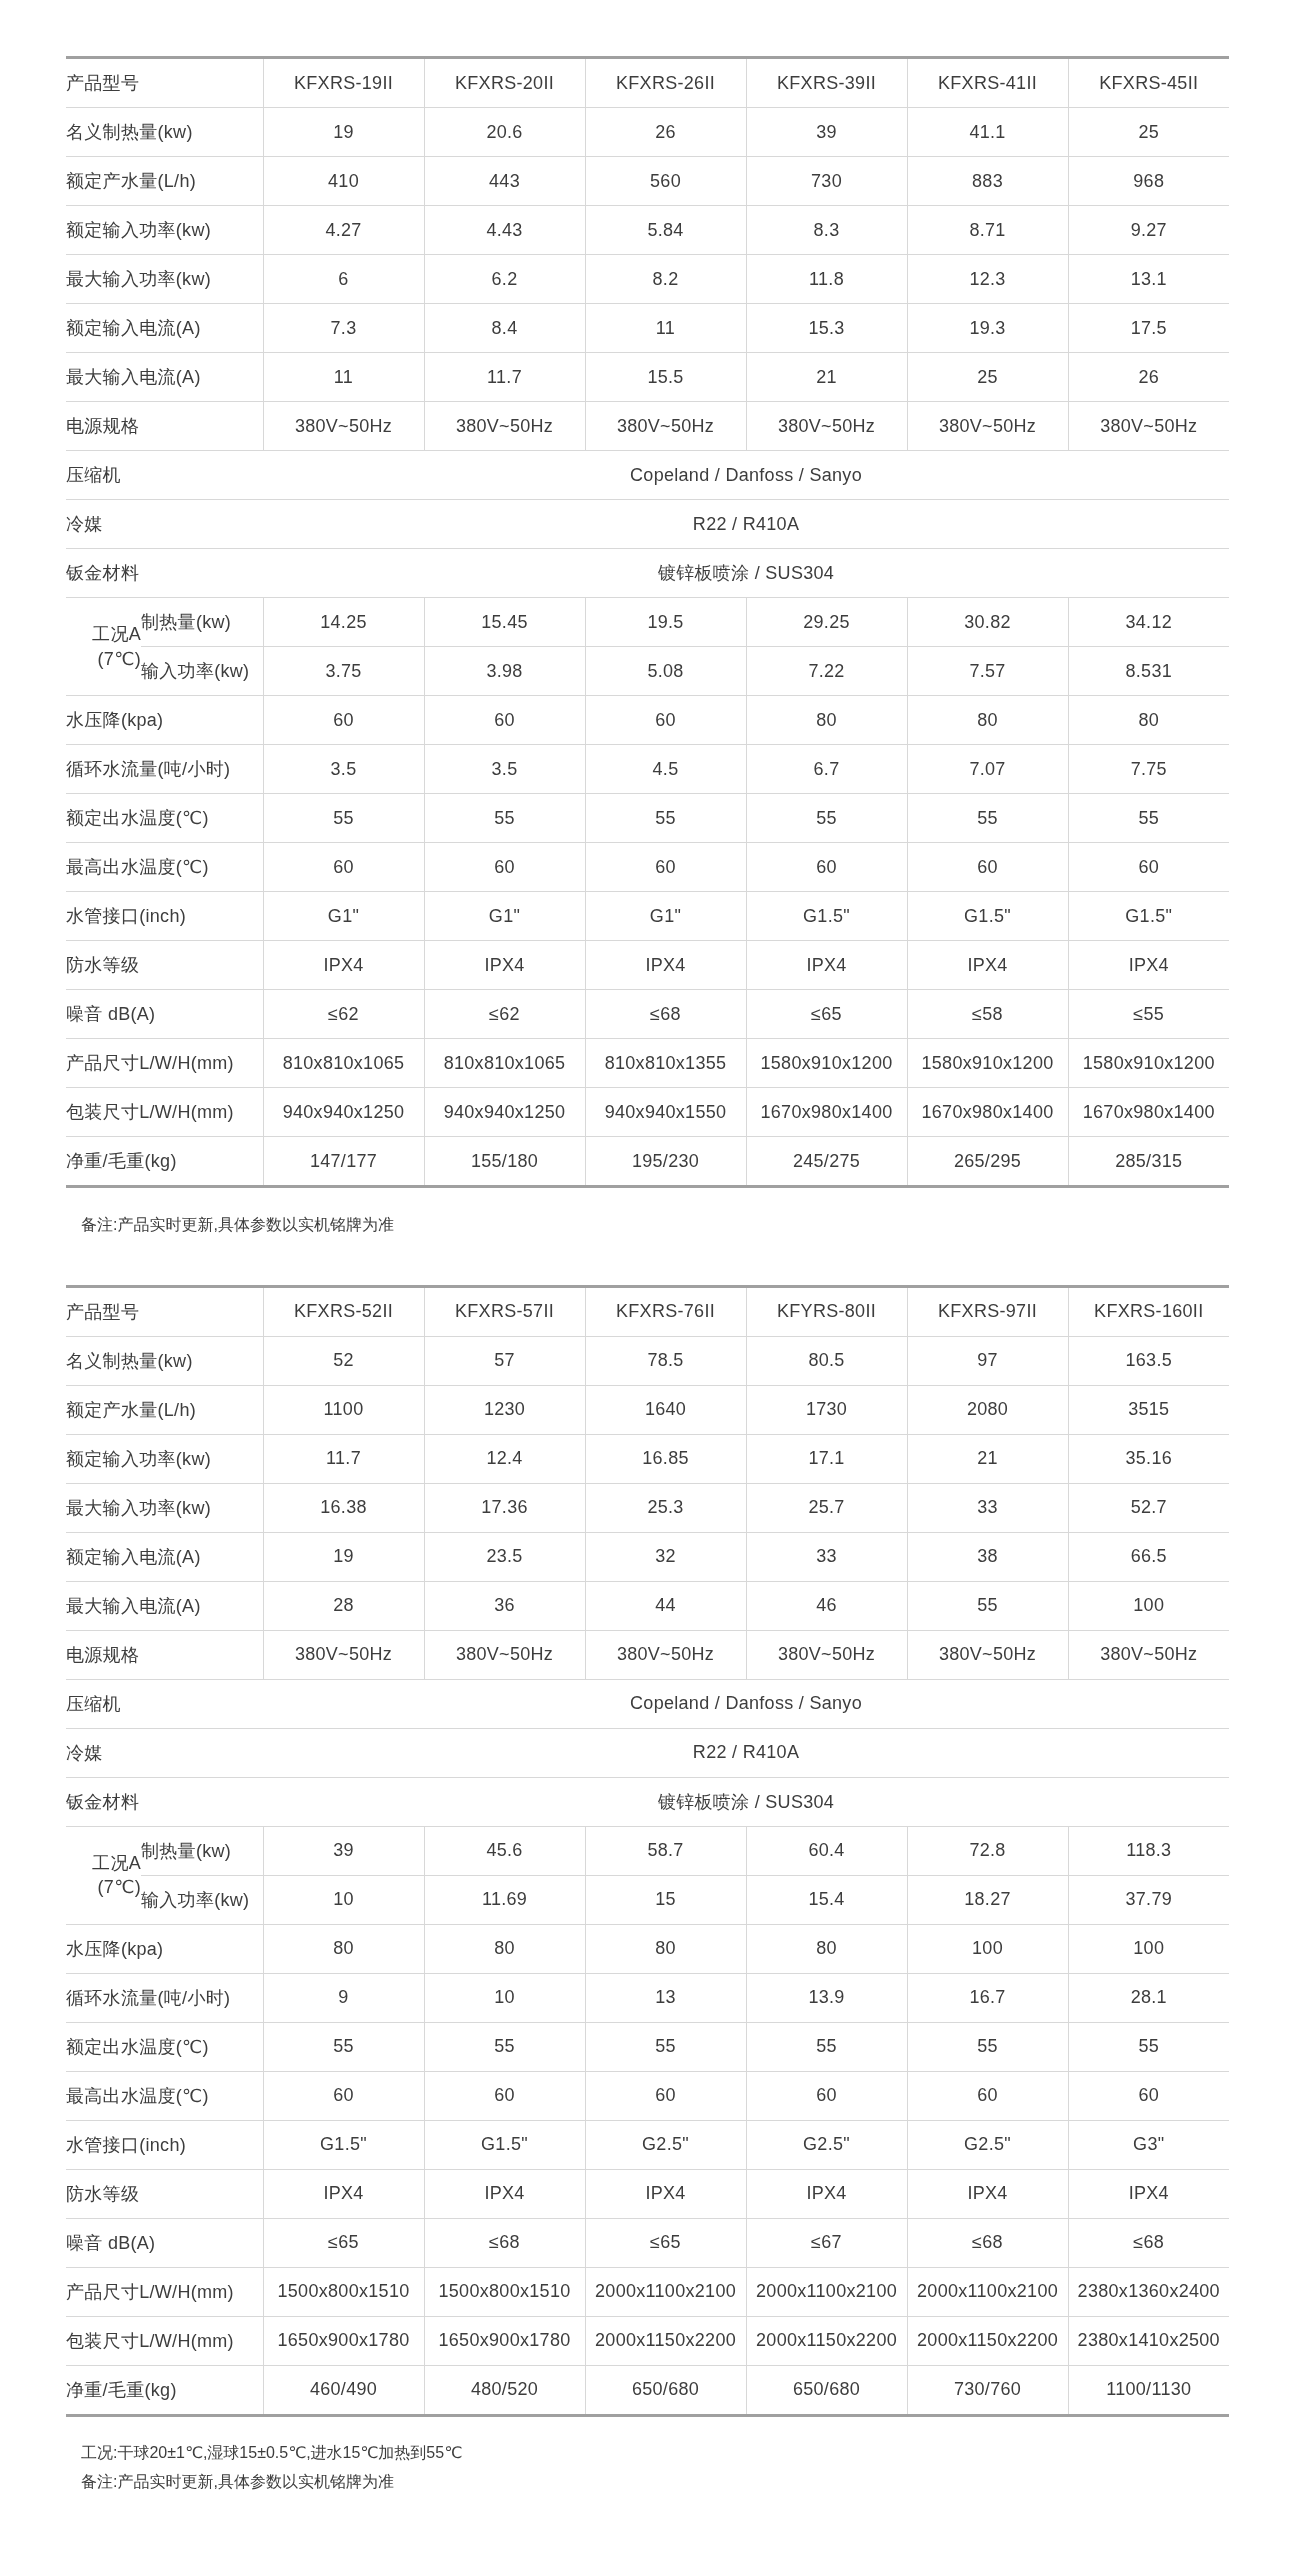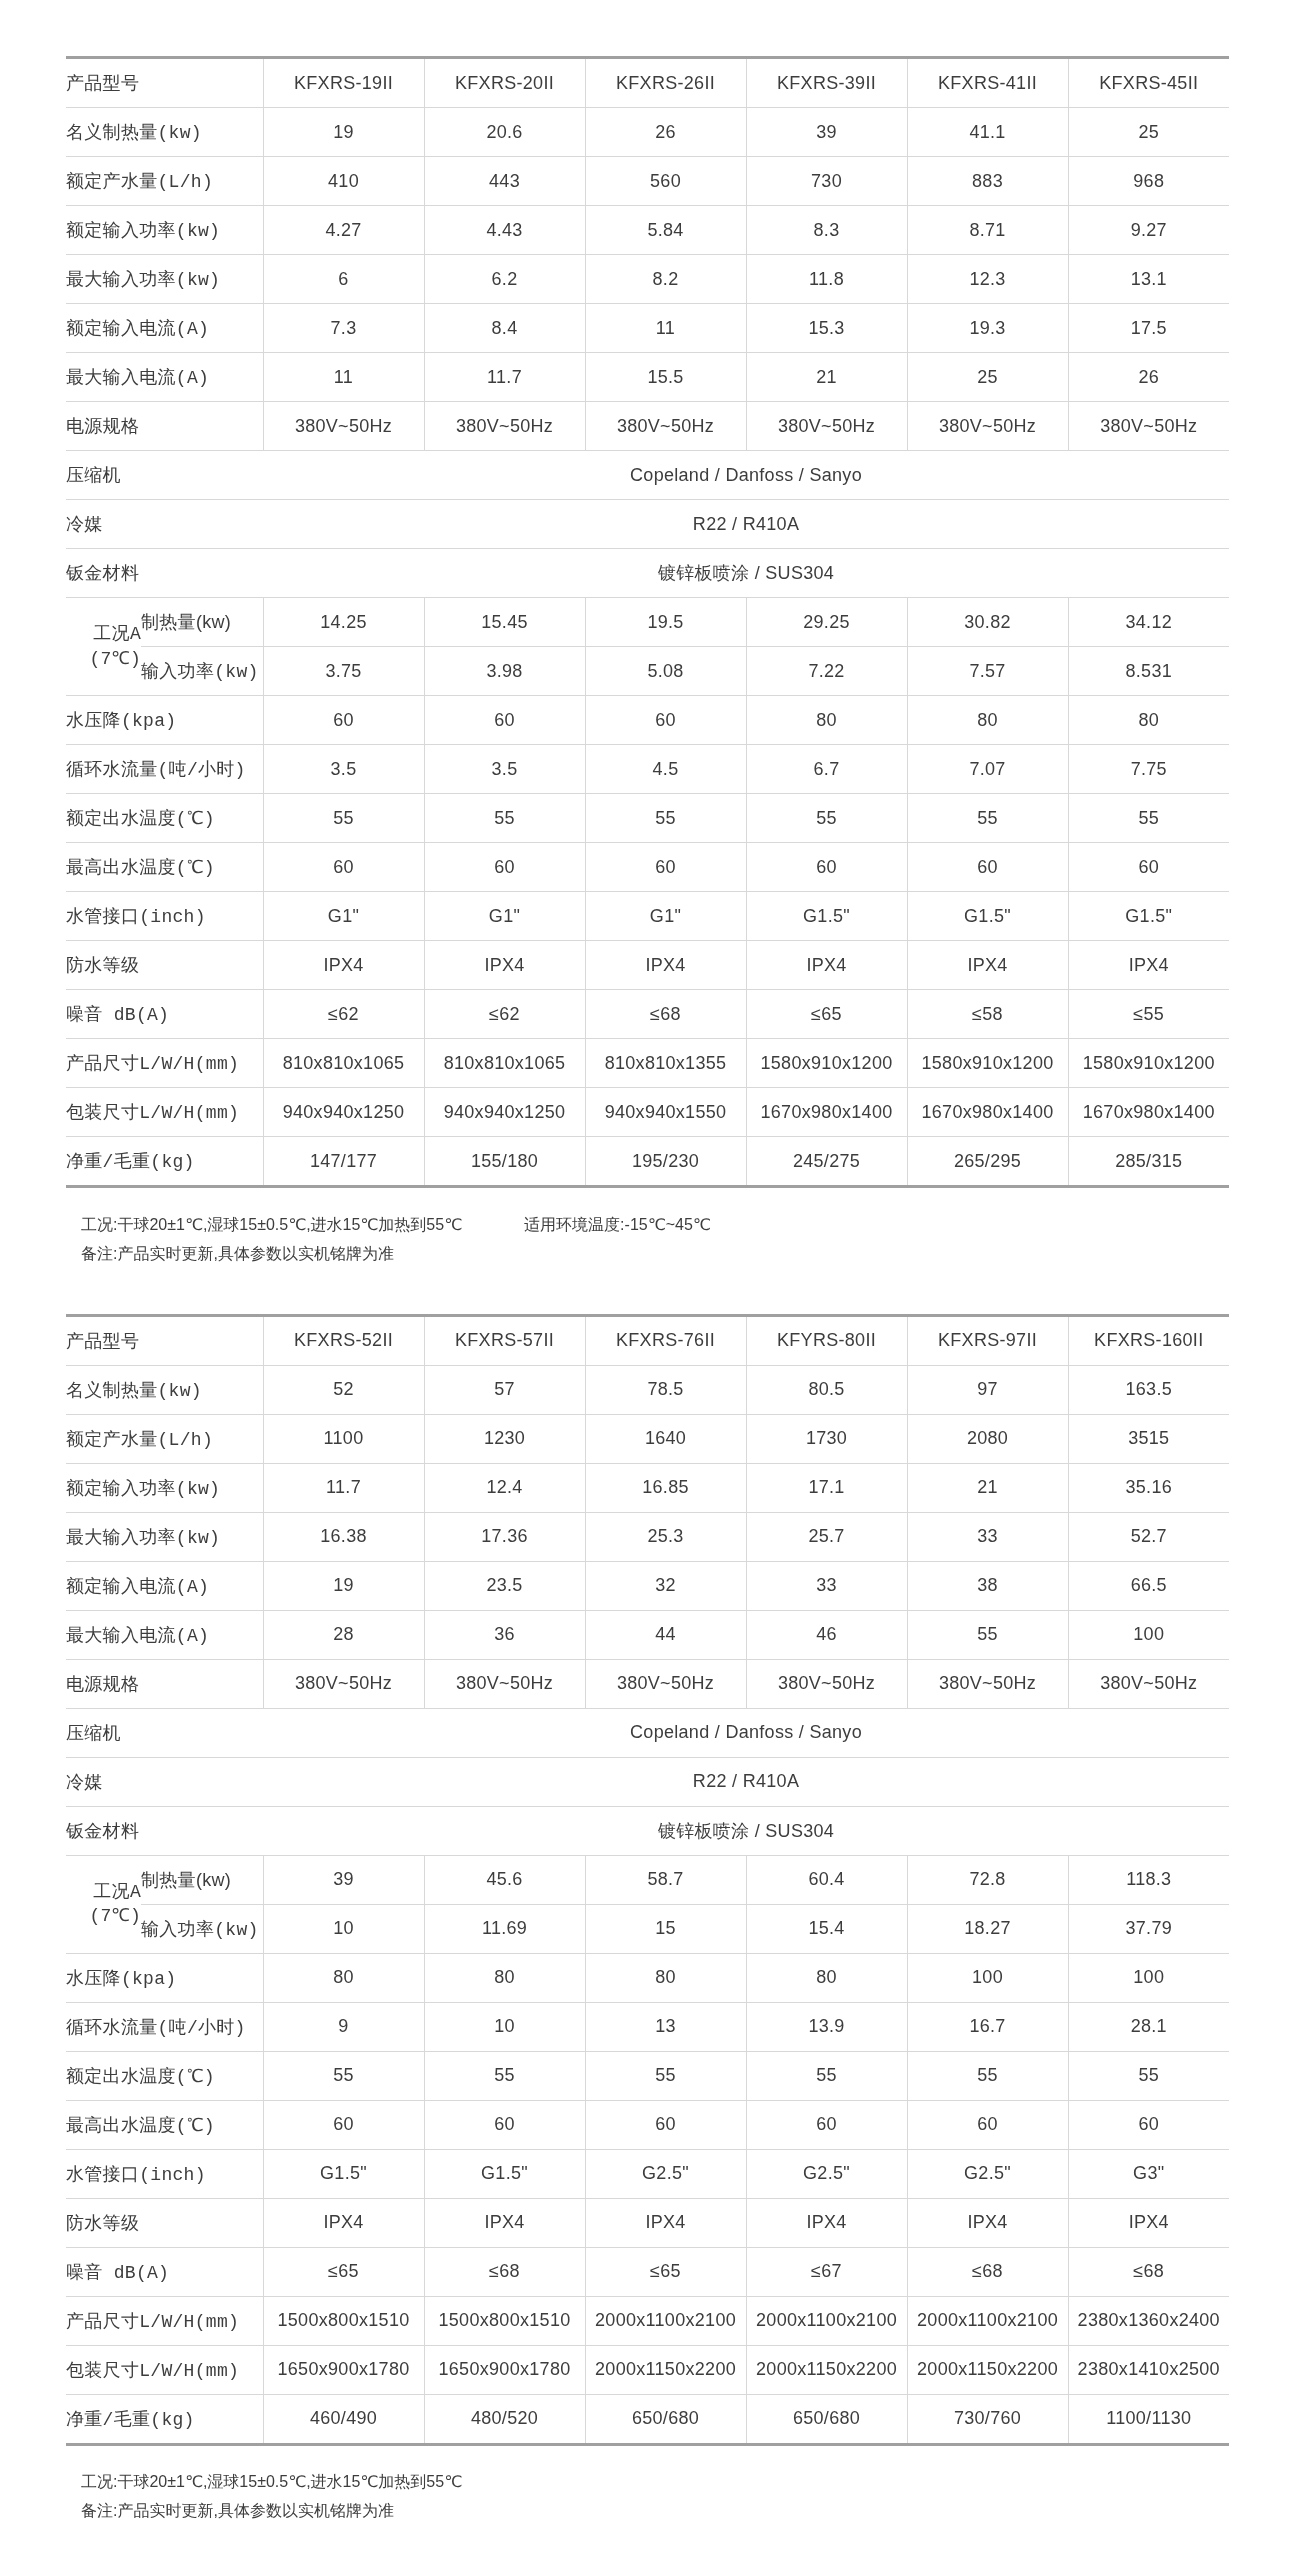--- a/index.html
+++ b/index.html
@@ -19,21 +19,21 @@
   }
   table.spec td{
     border:1.3px solid #d8d8d8;
     height:48px;
     font-size:18px;
     color:#3d3d3d;
     vertical-align:middle;
     padding:0;
     letter-spacing:0.3px;
   }
-  table.spec td:first-child{border-left:none;font-family:Liberation Mono, monospace;}
+  table.spec td:first-child{border-left:none;}
   table.spec td:last-child{border-right:none;}
   td.lbl{text-align:left;padding-left:20px;}
   td.val{text-align:center;}
   td.noR{border-right:none !important;}
   td.noL{border-left:none !important;}
   td.grp{text-align:right;padding-left:20px;line-height:1.35;}
   td.sublbl{text-align:left;padding-left:9.4px;}
   .notes{margin-top:21.5px;padding-left:15px;font-size:16px;line-height:29px;color:#3d3d3d;}
   .note-env{margin-left:62px;}
   .spec-block + .spec-block{margin-top:46px;}
@@ -248,21 +248,20 @@
             <td class="val">147/177</td>
             <td class="val">155/180</td>
             <td class="val">195/230</td>
             <td class="val">245/275</td>
             <td class="val">265/295</td>
             <td class="val">285/315</td>
           </tr>
         </tbody>
     </table>
     <div class="notes">
-      <div class="note-line"><span>工况:干球20±1℃,湿球15±0.5℃,进水15℃加热到55℃</span><span class="note-env">适用环境温度:-15℃~45℃</span></div>
       <div class="note-line"><span>备注:产品实时更新,具体参数以实机铭牌为准</span></div>
     </div>
   </section>
 
   <section class="spec-block">
     <table class="spec">
       <colgroup>
         <col style="width:75px">
           <col style="width:122px">
         <col style="width:161px">

